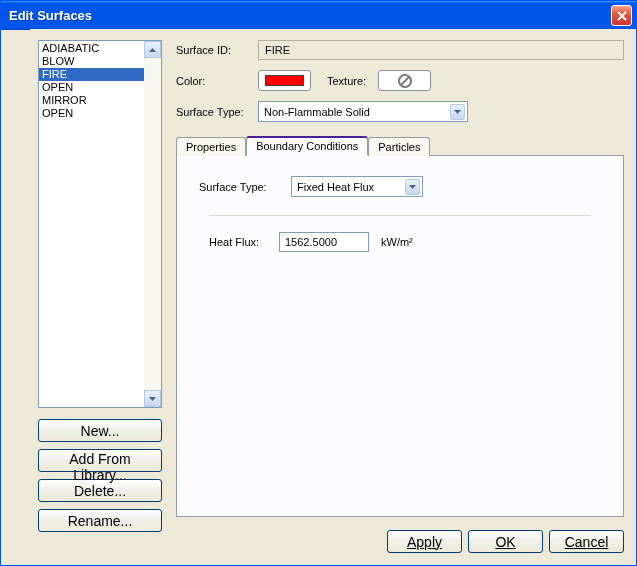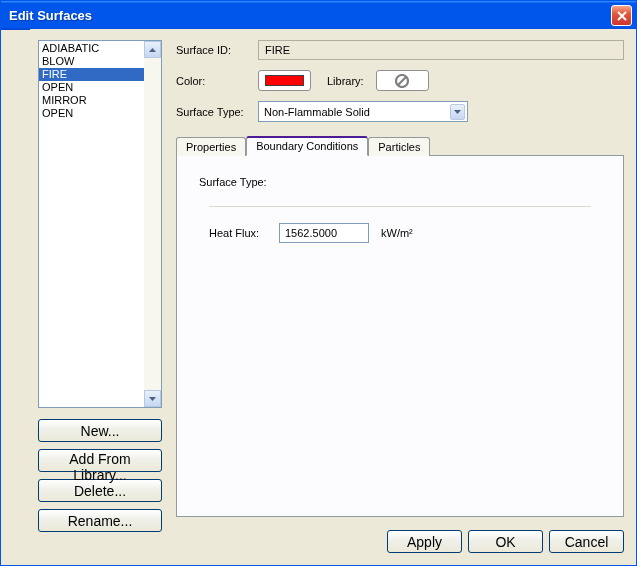--- a/index.html
+++ b/index.html
@@ -169,21 +169,21 @@
     background: #fff;
     border: 1px solid #7f9db9;
     padding: 2px 5px;
     font-family: Tahoma, sans-serif;
     font-size: 11px;
     width: 90px;
   }
   .bottom-buttons {
     position: absolute;
     right: 12px; bottom: 12px;
-    display: flex; gap: 6px;
+    display: flex; gap: 6px; text-decoration: underline;
   }
   .bottom-buttons .xp-btn { width: 75px; margin: 0; }
 </style>
 </head>
 <body>
 
 <div class="titlebar">
   <span class="title">Edit Surfaces</span>
   <div class="close-btn">
     <svg viewBox="0 0 10 10">
@@ -229,21 +229,21 @@
     <div class="right-col">
       <div class="form-row">
         <span class="form-label">Surface ID:</span>
         <div class="surface-id-field">FIRE</div>
       </div>
       <div class="form-row">
         <span class="form-label">Color:</span>
         <div class="color-swatch">
           <div class="color-swatch-inner" style="background: rgb(255, 0, 0);"></div>
         </div>
-        <span style="margin-left:16px; margin-right:12px;">Library:</span>
+        <span style="margin-left:16px; margin-right:12px;">Texture:</span>
         <div class="texture-btn">
           <svg width="14" height="14" viewBox="0 0 14 14">
             <circle cx="7" cy="7" r="6" fill="none" stroke="#808080" stroke-width="2.2"></circle>
             <line x1="2.8" y1="11.2" x2="11.2" y2="2.8" stroke="#808080" stroke-width="2.2"></line>
           </svg>
         </div>
       </div>
       <div class="form-row">
         <span class="form-label">Surface Type:</span>
         <div class="select-box" style="width:210px;justify-content:flex-end;">
@@ -258,20 +258,28 @@
 
       <div class="tabs-wrap">
         <div class="tab-strip" id="tab-strip">
             <div class="tab">Properties</div>
             <div class="tab active">Boundary Conditions</div>
             <div class="tab">Particles</div>
           </div>
         <div class="tab-panel">
           <div class="panel-row">
             <span class="plabel">Surface Type:</span>
+            <div class="select-box" style="width:132px;">
+              <span class="val">Fixed Heat Flux</span>
+              <div class="select-arrow">
+                <svg width="7" height="4" viewBox="0 0 7 4">
+                    <path d="M0 0 L3.5 4 L7 0 Z" fill="#4d6185"></path>
+                  </svg>
+              </div>
+            </div>
           </div>
           <div class="fieldset-zone">
             <div class="panel-row">
               <span style="width:70px;">Heat Flux:</span>
               <input class="text-input" value="1562.5000" style="">
               <span style="margin-left:12px;">kW/m²</span>
             </div>
           </div>
         </div>
       </div>

